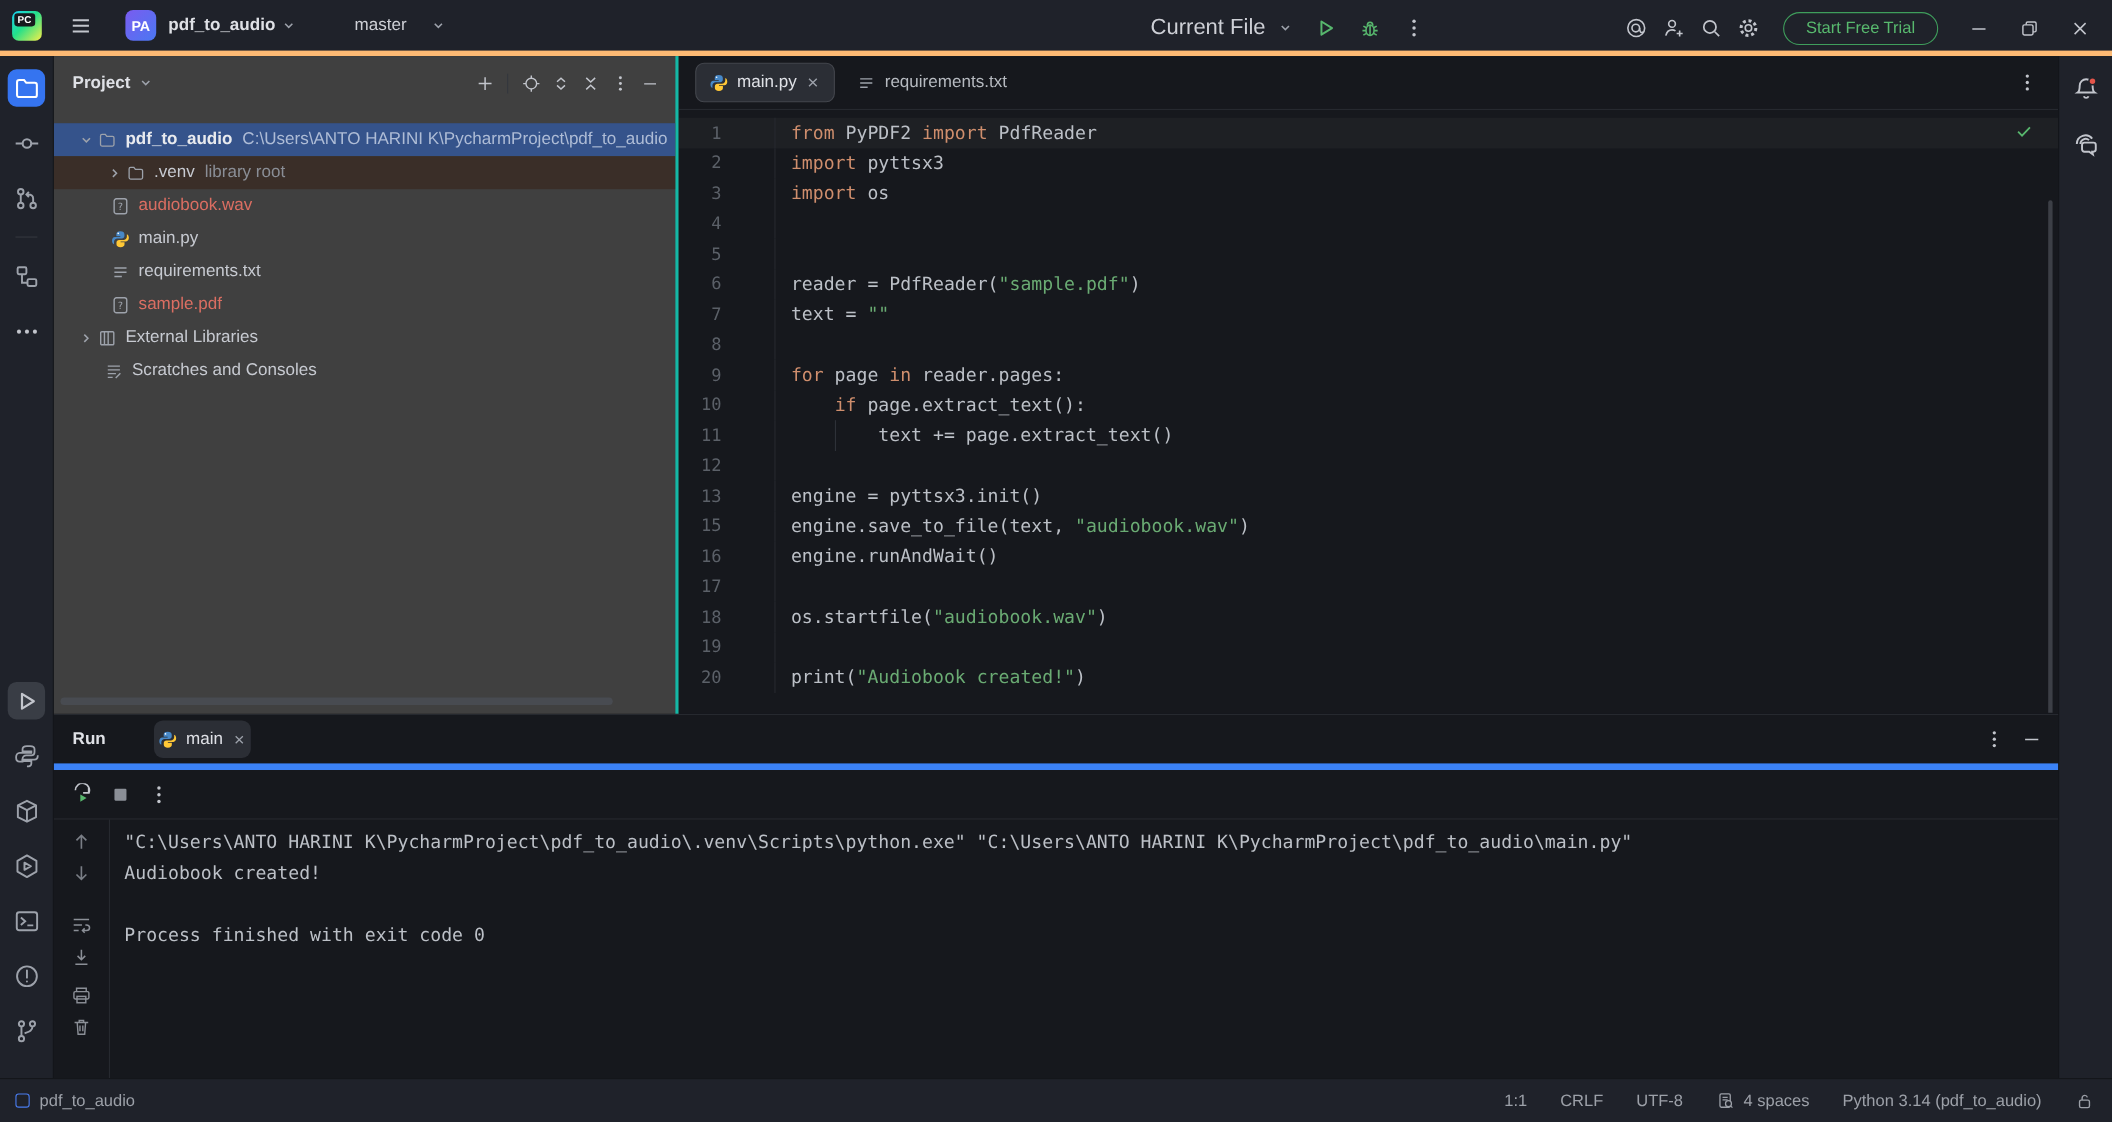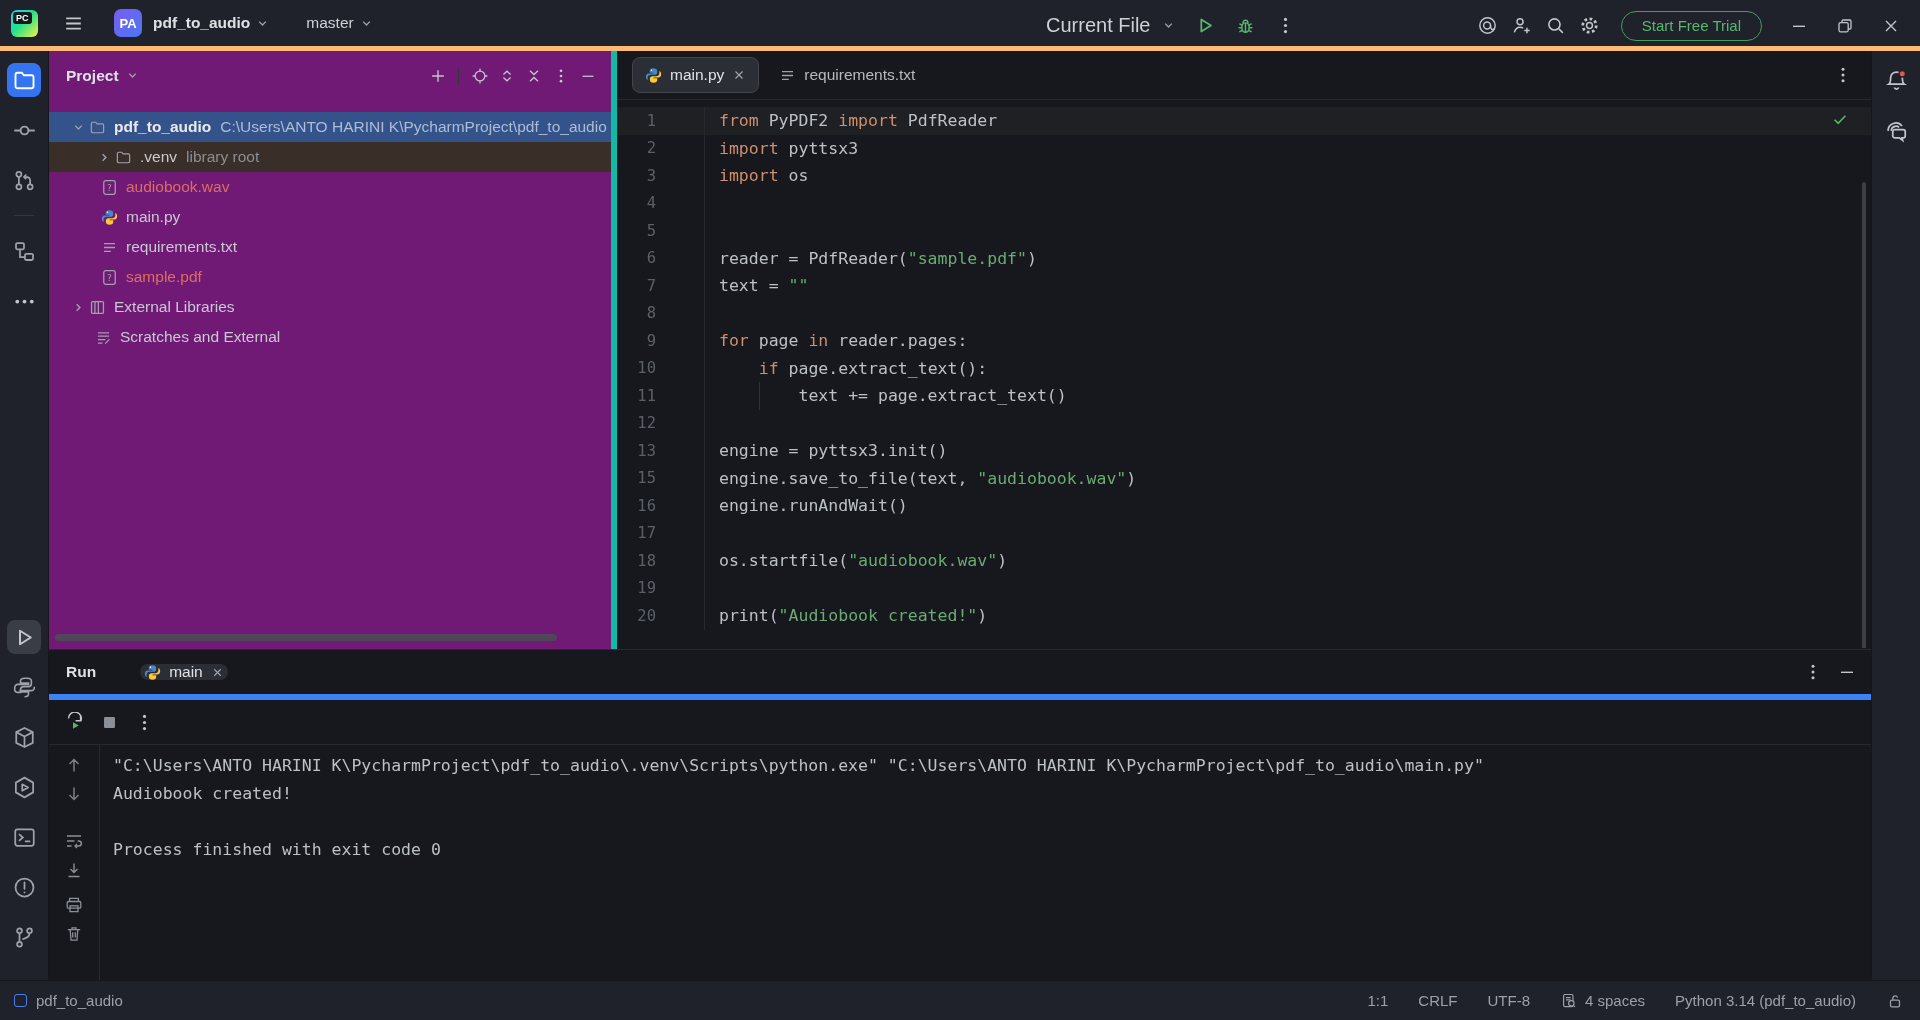--- a/index.html
+++ b/index.html
@@ -18,21 +18,21 @@
     padding:1px 3px; border-radius:3px; margin:2px; }
   .tb-btn { width:34px; height:34px; display:flex; align-items:center; justify-content:center;
     border-radius:6px; cursor:default; }
   .tb-btn svg { width:21px; height:21px; }
   .menu-btn { margin-left:18px; }
   .proj-chip { width:28px; height:28px; border-radius:7px; margin-left:24px;
     background:linear-gradient(135deg,#7a5cf0,#4a78f2); color:#fff; font-size:13px;
     font-weight:bold; display:flex; align-items:center; justify-content:center; }
   .tb-name { margin-left:11px; font-size:15.5px; font-weight:bold; color:#dfe1e6; }
   .tb-chev { margin-left:5px; display:flex; } .tb-chev svg{ width:15px;height:15px; }
-  .branch-group { display:flex; align-items:center; margin-left:36px; gap:0; }
+  .branch-group { display:flex; align-items:center; margin-left:36px; gap:16px; }
   .branch-group .label { font-size:15.5px; color:#ced0d6; }
   .run-group { position:absolute; left:1040px; top:0; height:51px; display:flex; align-items:center; gap:6px; }
   .run-config { display:flex; align-items:center; gap:6px; padding:4px 6px; }
   .run-config .label { font-size:20px; color:#ced0d6; }
   .tb-right { position:absolute; right:6px; top:0; height:51px; display:flex; align-items:center; }
   .trial-btn { height:30px; padding:0 20px; margin:0 14px; border:1px solid #3f9e5c; border-radius:16px;
     color:#58b96e; font-size:15px; display:flex; align-items:center; }
   .win-btn { width:46px; height:40px; display:flex; align-items:center; justify-content:center; }
   .win-btn svg { width:20px; height:20px; }
 
@@ -44,21 +44,21 @@
   .stripe-right { grid-column:4; grid-row:1 / span 2; border-left:1px solid #14161a; padding:12px 0; }
   .stripe-btn { width:34px; height:34px; margin-bottom:16px; border-radius:8px;
     display:flex; align-items:center; justify-content:center; flex:0 0 auto; }
   .stripe-btn svg { width:25px; height:25px; }
   .stripe-btn.active-blue { background:#3574f0; }
   .stripe-btn.active-gray { background:#393d45; }
   .stripe-div { width:20px; height:1px; background:#34373e; margin:2px 0 18px; }
   .stripe-bottom { margin-top:auto; display:flex; flex-direction:column; align-items:center; }
 
   
-  .project-panel { grid-column:2; grid-row:1; background:#701a75; border-right:6px solid #14b8a6;
+  .project-panel { grid-column:2; grid-row:1; background:#404040; border-right:3px solid #14b8a6;
     position:relative; overflow:hidden; }
   .pp-header { height:49px; display:flex; align-items:center; padding:0 10px 0 17px; }
   .pp-title { font-size:15.5px; font-weight:bold; color:#dfe1e6; }
   .pp-header .tb-chev { margin-left:6px; }
   .pp-icons { margin-left:auto; display:flex; align-items:center; }
   .pp-icons .icon-btn { width:27px; height:27px; display:flex; align-items:center; justify-content:center; border-radius:5px; }
   .pp-icons .icon-btn svg { width:18px; height:18px; }
   .pp-sep { width:1px; height:18px; background:#34373e; margin:0 7px; }
   .tree { padding-top:12px; }
   .tree-row { height:30px; display:flex; align-items:center; white-space:nowrap; overflow:hidden;
@@ -97,21 +97,21 @@
   .code-text .k { color:#cf8e6d; } .code-text .d { color:#bcc0c7; } .code-text .s { color:#6aab73; }
   .code-line .guide { position:absolute; left:142px; top:0; bottom:0; width:1px; background:#2e3138; }
   .ed-check { position:absolute; right:22px; top:10px; } .ed-check svg { width:18px; height:18px; }
   .ed-vscroll { position:absolute; right:5px; top:82px; width:4px; height:512px; background:#3c3f46; border-radius:2px; }
 
   
   .run-panel { grid-column:2 / span 2; grid-row:2; background:#16181d; border-top:1px solid #26292f;
     position:relative; display:flex; flex-direction:column; }
   .rp-header { height:50px; display:flex; align-items:center; padding:0 14px 0 17px; border-bottom:6px solid #3b82f6; }
   .rp-title { font-size:15.5px; font-weight:bold; color:#dfe1e6; margin-right:44px; }
-  .rp-tab { height:16px; display:flex; align-items:center; gap:8px; padding:0 4px; border-radius:8px;
+  .rp-tab { height:34px; display:flex; align-items:center; gap:8px; padding:0 4px; border-radius:8px;
     background:#2b2e35; font-size:15.5px; color:#dfe1e6; }
   .rp-tab .ticon svg { width:17px; height:17px; display:block; }
   .rp-tab .close svg { width:13px; height:13px; }
   .rp-right { margin-left:auto; display:flex; align-items:center; gap:14px; }
   .rp-right .icon-btn svg { width:20px; height:20px; }
   .rp-toolbar { height:45px; display:flex; align-items:center; gap:14px; padding-left:15px; border-bottom:1px solid #26292f; }
   .rp-toolbar .icon-btn svg { width:21px; height:21px; display:block; }
   .rp-body { flex:1; display:flex; position:relative; }
   .rp-gutter { width:51px; flex:0 0 51px; border-right:1px solid #26292f; display:flex; flex-direction:column;
     align-items:center; padding-top:10px; gap:9px; }
@@ -453,21 +453,21 @@
             </div>
             <div class="tree-label">External Libraries</div>
           </div>
           <div class="tree-row" style="padding-left: 46px;">
             <div class="ticon">
               <svg viewBox="0 0 16 16" fill="none" stroke="#9da2ab" stroke-width="1.2">
                 <path d="M2.8 3.6h10.4M2.8 6.8h10.4M2.8 10h7M2.8 13.2h4.2"></path>
                 <path d="M9.6 13.8l4-4"></path>
               </svg>
             </div>
-            <div class="tree-label">Scratches and External</div>
+            <div class="tree-label">Scratches and Consoles</div>
           </div>
         </div>
       <div class="pp-hscroll"></div>
     </section>
 
     <section class="editor">
       <div class="tabbar" id="editorTabs">
           <div class="tab active">
             <div class="ticon">
               <svg viewBox="0 0 16 16">

